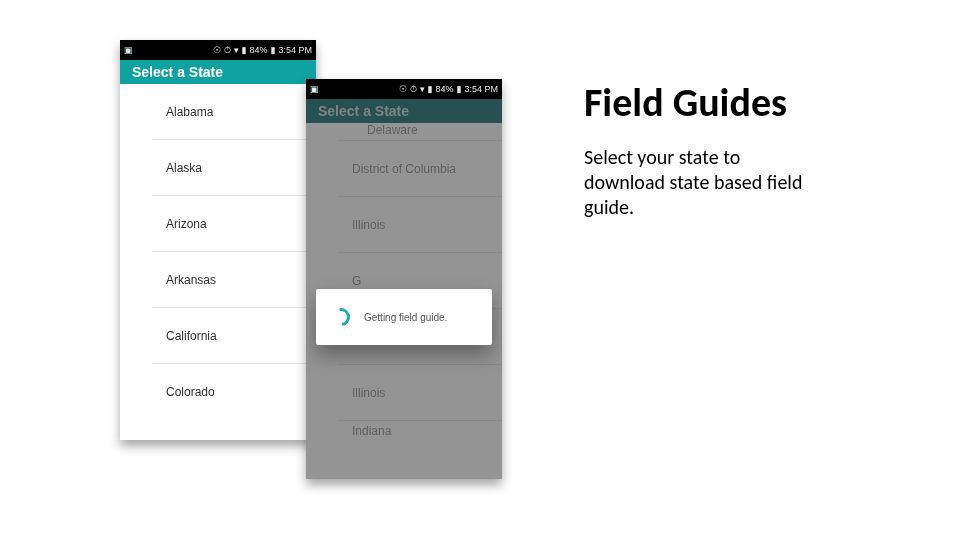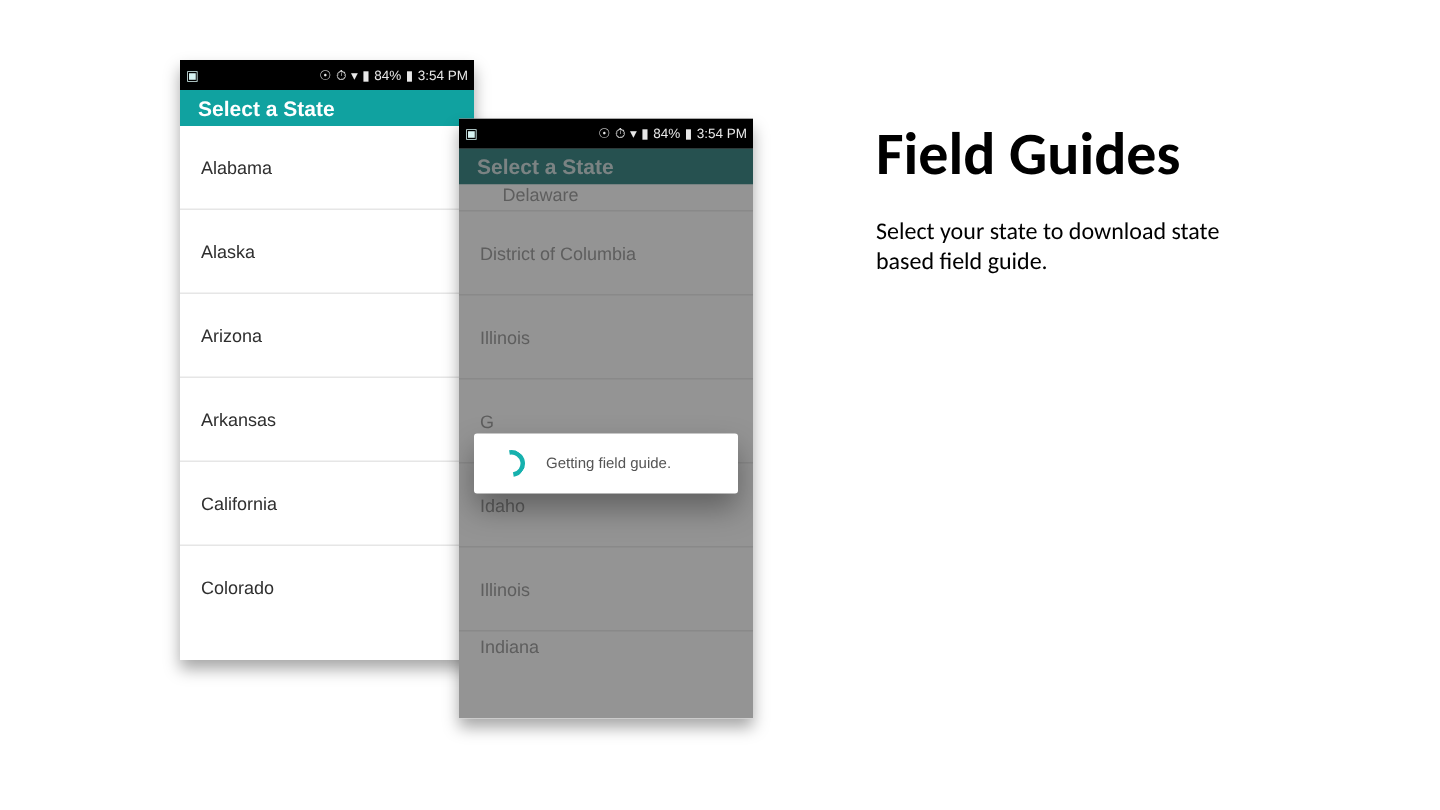--- a/index.html
+++ b/index.html
@@ -46,21 +46,21 @@
     align-items: center;
     padding: 0 12px;
     color: #fff;
     font-size: 14px;
     font-weight: 700;
   }
   .appbar.teal { background: #10a2a0; }
   .appbar.dark { background: #0d6a69; }
 
   
-  .list { flex: 1; overflow: hidden; background: #fff; }
+  .list { flex: 1; overflow: hidden; background: #fff; margin-left: 32px; }
   .list .row {
     height: 56px;
     display: flex;
     align-items: center;
     padding: 0 14px;
     border-bottom: 1px solid #e6e6e6;
     font-size: 12px;
     color: #2f2f2f;
   }
   .list .row:last-child { border-bottom: none; }
@@ -76,21 +76,21 @@
   }
   .phone2 .statusbar { position: relative; z-index: 5; }
   .phone2 .list .row { color: #888; }
   .phone2 .appbar { color: #c7dada; }
 
   
   .dialog {
     position: absolute;
     left: 10px; right: 10px;
     top: 210px;
-    height: 40px;
+    height: 56px;
     background: #fff;
     border-radius: 2px;
     box-shadow: 0 10px 20px rgba(0,0,0,0.35);
     display: flex;
     align-items: center;
     gap: 14px;
     padding: 0 16px;
     z-index: 6;
   }
   .spinner {
@@ -112,21 +112,21 @@
   }
   .copy h1 {
     font-family: "Calibri", "Segoe UI", Arial, sans-serif;
     font-size: 40px;
     font-weight: 700;
     color: #000;
     margin-bottom: 18px;
   }
   .copy p {
     font-family: "Calibri", "Segoe UI", Arial, sans-serif;
-    font-size: 16px;
+    font-size: 20px;
     line-height: 1.25;
     color: #000;
     max-width: 240px;
   }
 
   
   .sig { font-size: 9px; }
 </style>
 </head>
 <body>

